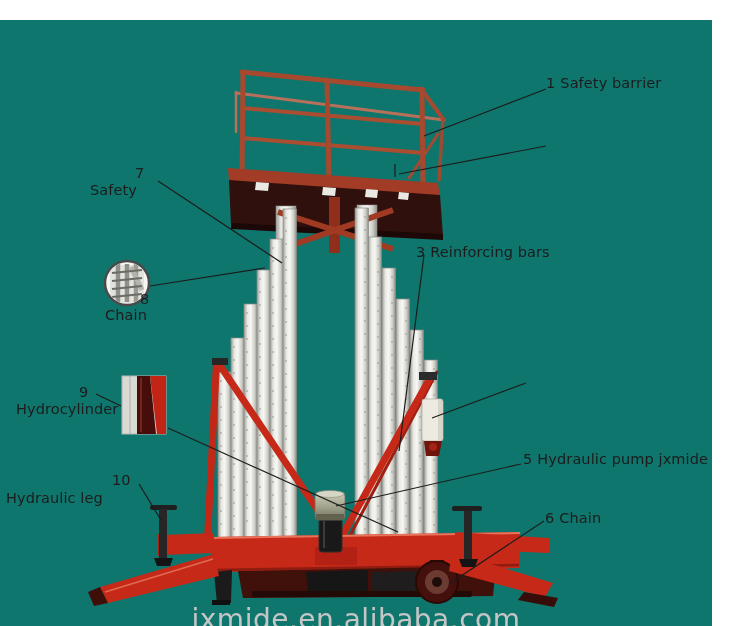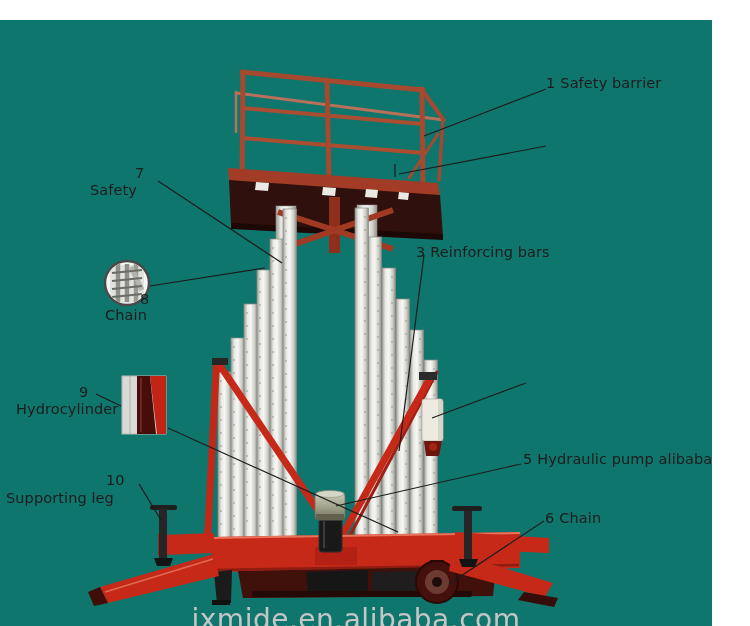--- a/index.html
+++ b/index.html
@@ -207,29 +207,29 @@
       <path d="M158,161 L282,243"></path>
       <path d="M150,266 L265,248"></path>
       <path d="M96,374 L121,386"></path>
       <path d="M168,408 L398,512"></path>
       <path d="M139,464 L161,500"></path>
     </g>
   </svg>
 
   <div class="lbl" style="left:546px;top:55px"><span class="n">1</span><span>Safety barrier</span></div>
   <div class="lbl" style="left:416px;top:224px"><span class="n">3</span><span>Reinforcing bars</span></div>
-  <div class="lbl" style="left:523px;top:431px"><span class="n">5</span><span>Hydraulic pump alibaba</span></div>
+  <div class="lbl" style="left:523px;top:431px"><span class="n">5</span><span>Hydraulic pump jxmide</span></div>
   <div class="lbl" style="left:545px;top:490px"><span class="n">6</span><span>Chain</span></div>
 
   <div class="lbl" style="left:135px;top:145px"><span>7</span></div>
   <div class="lbl" style="left:90px;top:162px"><span>Safety</span></div>
 
   <div class="lbl" style="left:140px;top:271px"><span>8</span></div>
   <div class="lbl" style="left:105px;top:287px"><span>Chain</span></div>
 
   <div class="lbl" style="left:79px;top:364px"><span>9</span></div>
   <div class="lbl" style="left:16px;top:381px"><span>Hydrocylinder</span></div>
 
-  <div class="lbl" style="left:106px;top:452px"><span>10</span></div>
-  <div class="lbl" style="left:6px;top:470px"><span>Supporting leg</span></div>
+  <div class="lbl" style="left:112px;top:452px"><span>10</span></div>
+  <div class="lbl" style="left:6px;top:470px"><span>Hydraulic leg</span></div>
 
   <div class="watermark">jxmide.en.alibaba.com</div>
 </div>
 
 </body></html>

